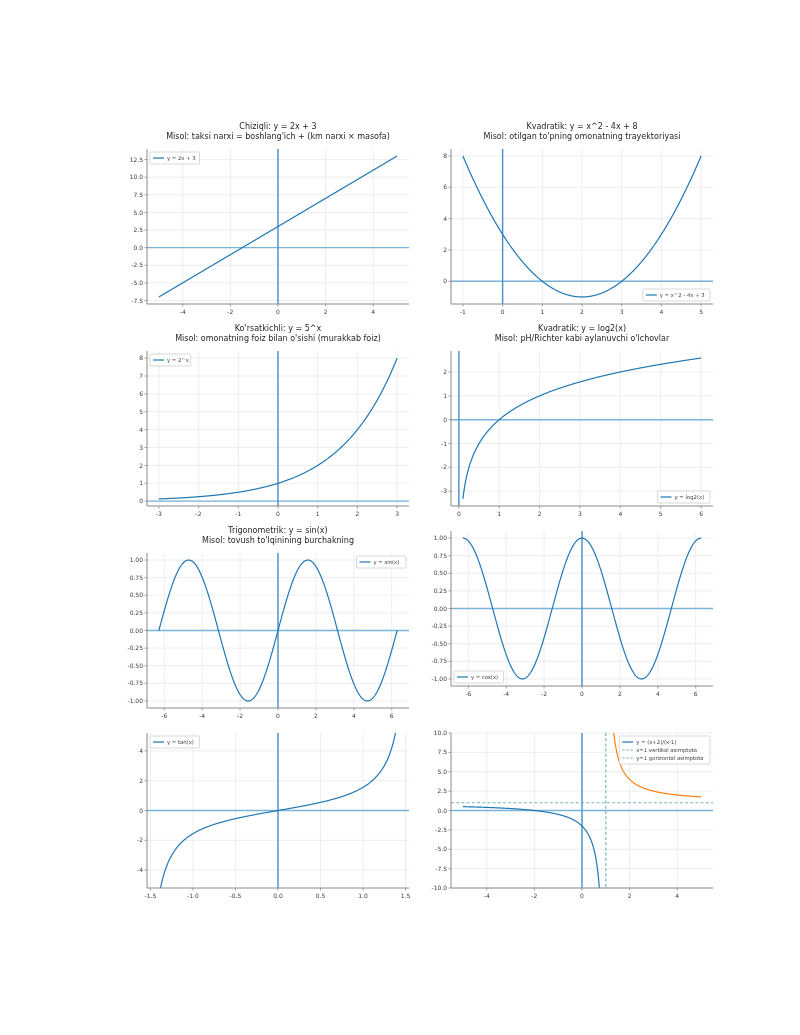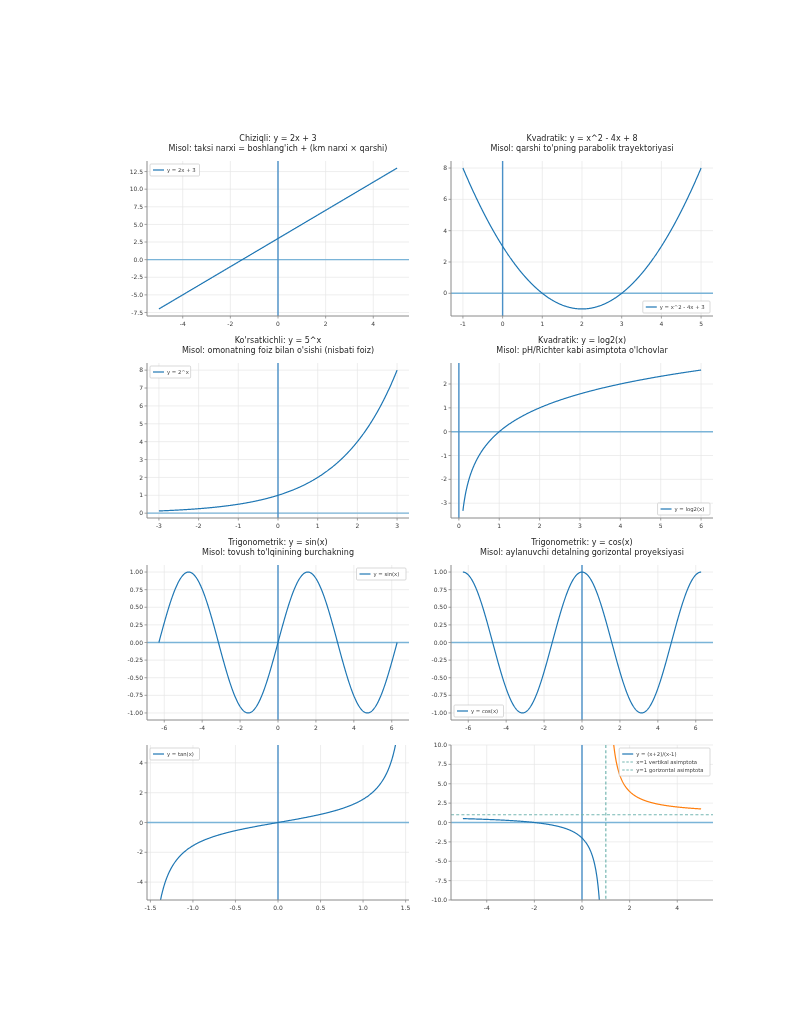--- a/index.html
+++ b/index.html
@@ -1,42 +1,42 @@
 <!DOCTYPE html>
 <html><head>
 <meta charset="utf-8">
 <style>
   html,body{margin:0;padding:0;}
   body{
     width:800px;height:1035px;background:#ffffff;position:relative;
     font-family:"DejaVu Sans",sans-serif;overflow:hidden;
   }
   .figure-grid{
-    position:absolute;left:120px;top:134px;width:600px;
+    position:absolute;left:120px;top:122px;width:600px;
     display:grid;grid-template-columns:296px 296px;column-gap:8px;
     grid-auto-rows:198px;row-gap:4px;
   }
   figure.chart{margin:0;padding:0;}
   .chart-title{
     font-size:8px;line-height:1.3;text-align:center;color:#262626;
     padding-left:20px;height:22px;
   }
   .chart-title .t1,.chart-title .t2{white-space:nowrap;}
   svg.chart-canvas{display:block;width:296px;height:176px;}
   svg text{font-family:"DejaVu Sans",sans-serif;}
 </style>
 </head>
 <body>
 
 <div class="figure-grid">
 
   <figure class="chart">
     <figcaption class="chart-title">
       <div class="t1">Chiziqli: y = 2x + 3</div>
-      <div class="t2">Misol: taksi narxi = boshlang'ich + (km narxi × qarshi)</div>
+      <div class="t2">Misol: taksi narxi = boshlang'ich + (km narxi × masofa)</div>
     </figcaption>
     <svg class="chart-canvas" viewBox="0 0 296 176">
         <g>
           <line x1="62.72727272727273" y1="5" x2="62.72727272727273" y2="160" stroke="#e7e7e7" stroke-width="0.7"></line>
           <line x1="110.36363636363636" y1="5" x2="110.36363636363636" y2="160" stroke="#e7e7e7" stroke-width="0.7"></line>
           <line x1="158" y1="5" x2="158" y2="160" stroke="#e7e7e7" stroke-width="0.7"></line>
           <line x1="205.63636363636363" y1="5" x2="205.63636363636363" y2="160" stroke="#e7e7e7" stroke-width="0.7"></line>
           <line x1="253.27272727272728" y1="5" x2="253.27272727272728" y2="160" stroke="#e7e7e7" stroke-width="0.7"></line>
           <line x1="27" y1="156.47727272727272" x2="289" y2="156.47727272727272" stroke="#e7e7e7" stroke-width="0.7"></line>
           <line x1="27" y1="138.86363636363637" x2="289" y2="138.86363636363637" stroke="#e7e7e7" stroke-width="0.7"></line>
@@ -98,21 +98,21 @@
           <rect x="30" y="8" width="49.5" height="12" fill="#ffffff" fill-opacity="0.9" stroke="#c8c8c8" stroke-width="0.7" rx="1"></rect>
           <line x1="33" y1="14" x2="44" y2="14" stroke="#1f77b4" stroke-width="1.2"></line>
           <text x="47" y="15.9" font-size="5.3" fill="#3c3c3c">y = 2x + 3</text>
         </g>
       </svg>
   </figure>
 
   <figure class="chart">
     <figcaption class="chart-title">
       <div class="t1">Kvadratik: y = x^2 - 4x + 8</div>
-      <div class="t2">Misol: qarshi to'pning parabolik trayektoriyasi</div>
+      <div class="t2">Misol: otilgan to'pning omonatning trayektoriyasi</div>
     </figcaption>
     <svg class="chart-canvas" viewBox="0 0 296 176">
         <g>
           <line x1="38.909090909090914" y1="5" x2="38.909090909090914" y2="160" stroke="#e7e7e7" stroke-width="0.7"></line>
           <line x1="78.60606060606061" y1="5" x2="78.60606060606061" y2="160" stroke="#e7e7e7" stroke-width="0.7"></line>
           <line x1="118.3030303030303" y1="5" x2="118.3030303030303" y2="160" stroke="#e7e7e7" stroke-width="0.7"></line>
           <line x1="158" y1="5" x2="158" y2="160" stroke="#e7e7e7" stroke-width="0.7"></line>
           <line x1="197.6969696969697" y1="5" x2="197.6969696969697" y2="160" stroke="#e7e7e7" stroke-width="0.7"></line>
           <line x1="237.3939393939394" y1="5" x2="237.3939393939394" y2="160" stroke="#e7e7e7" stroke-width="0.7"></line>
           <line x1="277.0909090909091" y1="5" x2="277.0909090909091" y2="160" stroke="#e7e7e7" stroke-width="0.7"></line>
@@ -168,21 +168,21 @@
           <rect x="218.8" y="145" width="67.2" height="12" fill="#ffffff" fill-opacity="0.9" stroke="#c8c8c8" stroke-width="0.7" rx="1"></rect>
           <line x1="221.8" y1="151" x2="232.8" y2="151" stroke="#1f77b4" stroke-width="1.2"></line>
           <text x="235.8" y="152.9" font-size="5.3" fill="#3c3c3c">y = x^2 - 4x + 3</text>
         </g>
       </svg>
   </figure>
 
   <figure class="chart">
     <figcaption class="chart-title">
       <div class="t1">Ko'rsatkichli: y = 5^x</div>
-      <div class="t2">Misol: omonatning foiz bilan o'sishi (nisbati foiz)</div>
+      <div class="t2">Misol: omonatning foiz bilan o'sishi (murakkab foiz)</div>
     </figcaption>
     <svg class="chart-canvas" viewBox="0 0 296 176">
         <g>
           <line x1="38.90909090909091" y1="5" x2="38.90909090909091" y2="160" stroke="#e7e7e7" stroke-width="0.7"></line>
           <line x1="78.6060606060606" y1="5" x2="78.6060606060606" y2="160" stroke="#e7e7e7" stroke-width="0.7"></line>
           <line x1="118.3030303030303" y1="5" x2="118.3030303030303" y2="160" stroke="#e7e7e7" stroke-width="0.7"></line>
           <line x1="158" y1="5" x2="158" y2="160" stroke="#e7e7e7" stroke-width="0.7"></line>
           <line x1="197.6969696969697" y1="5" x2="197.6969696969697" y2="160" stroke="#e7e7e7" stroke-width="0.7"></line>
           <line x1="237.3939393939394" y1="5" x2="237.3939393939394" y2="160" stroke="#e7e7e7" stroke-width="0.7"></line>
           <line x1="277.0909090909091" y1="5" x2="277.0909090909091" y2="160" stroke="#e7e7e7" stroke-width="0.7"></line>
@@ -250,21 +250,21 @@
           <rect x="30" y="8" width="40.650000000000006" height="12" fill="#ffffff" fill-opacity="0.9" stroke="#c8c8c8" stroke-width="0.7" rx="1"></rect>
           <line x1="33" y1="14" x2="44" y2="14" stroke="#1f77b4" stroke-width="1.2"></line>
           <text x="47" y="15.9" font-size="5.3" fill="#3c3c3c">y = 2^x</text>
         </g>
       </svg>
   </figure>
 
   <figure class="chart">
     <figcaption class="chart-title">
       <div class="t1">Kvadratik: y = log2(x)</div>
-      <div class="t2">Misol: pH/Richter kabi asimptota o'lchovlar</div>
+      <div class="t2">Misol: pH/Richter kabi aylanuvchi o'lchovlar</div>
     </figcaption>
     <svg class="chart-canvas" viewBox="0 0 296 176">
         <g>
           <line x1="34.87211093990755" y1="5" x2="34.87211093990755" y2="160" stroke="#e7e7e7" stroke-width="0.7"></line>
           <line x1="75.24191063174115" y1="5" x2="75.24191063174115" y2="160" stroke="#e7e7e7" stroke-width="0.7"></line>
           <line x1="115.61171032357473" y1="5" x2="115.61171032357473" y2="160" stroke="#e7e7e7" stroke-width="0.7"></line>
           <line x1="155.9815100154083" y1="5" x2="155.9815100154083" y2="160" stroke="#e7e7e7" stroke-width="0.7"></line>
           <line x1="196.3513097072419" y1="5" x2="196.3513097072419" y2="160" stroke="#e7e7e7" stroke-width="0.7"></line>
           <line x1="236.7211093990755" y1="5" x2="236.7211093990755" y2="160" stroke="#e7e7e7" stroke-width="0.7"></line>
           <line x1="277.0909090909091" y1="5" x2="277.0909090909091" y2="160" stroke="#e7e7e7" stroke-width="0.7"></line>
@@ -403,24 +403,20 @@
         </g>
         <g>
           <rect x="236.5" y="8" width="49.5" height="12" fill="#ffffff" fill-opacity="0.9" stroke="#c8c8c8" stroke-width="0.7" rx="1"></rect>
           <line x1="239.5" y1="14" x2="250.5" y2="14" stroke="#1f77b4" stroke-width="1.2"></line>
           <text x="253.5" y="15.9" font-size="5.3" fill="#3c3c3c">y = sin(x)</text>
         </g>
       </svg>
   </figure>
 
   <figure class="chart">
-    <figcaption class="chart-title">
-      <div class="t1">Trigonometrik: y = cos(x)</div>
-      <div class="t2">Misol: aylanuvchi detalning gorizontal proyeksiyasi</div>
-    </figcaption>
     <svg class="chart-canvas" viewBox="0 0 296 176">
         <g>
           <line x1="44.25180897250362" y1="5" x2="44.25180897250362" y2="160" stroke="#e7e7e7" stroke-width="0.7"></line>
           <line x1="82.16787264833575" y1="5" x2="82.16787264833575" y2="160" stroke="#e7e7e7" stroke-width="0.7"></line>
           <line x1="120.08393632416788" y1="5" x2="120.08393632416788" y2="160" stroke="#e7e7e7" stroke-width="0.7"></line>
           <line x1="158" y1="5" x2="158" y2="160" stroke="#e7e7e7" stroke-width="0.7"></line>
           <line x1="195.91606367583213" y1="5" x2="195.91606367583213" y2="160" stroke="#e7e7e7" stroke-width="0.7"></line>
           <line x1="233.83212735166424" y1="5" x2="233.83212735166424" y2="160" stroke="#e7e7e7" stroke-width="0.7"></line>
           <line x1="271.7481910274964" y1="5" x2="271.7481910274964" y2="160" stroke="#e7e7e7" stroke-width="0.7"></line>
           <line x1="27" y1="152.95454545454544" x2="289" y2="152.95454545454544" stroke="#e7e7e7" stroke-width="0.7"></line>

